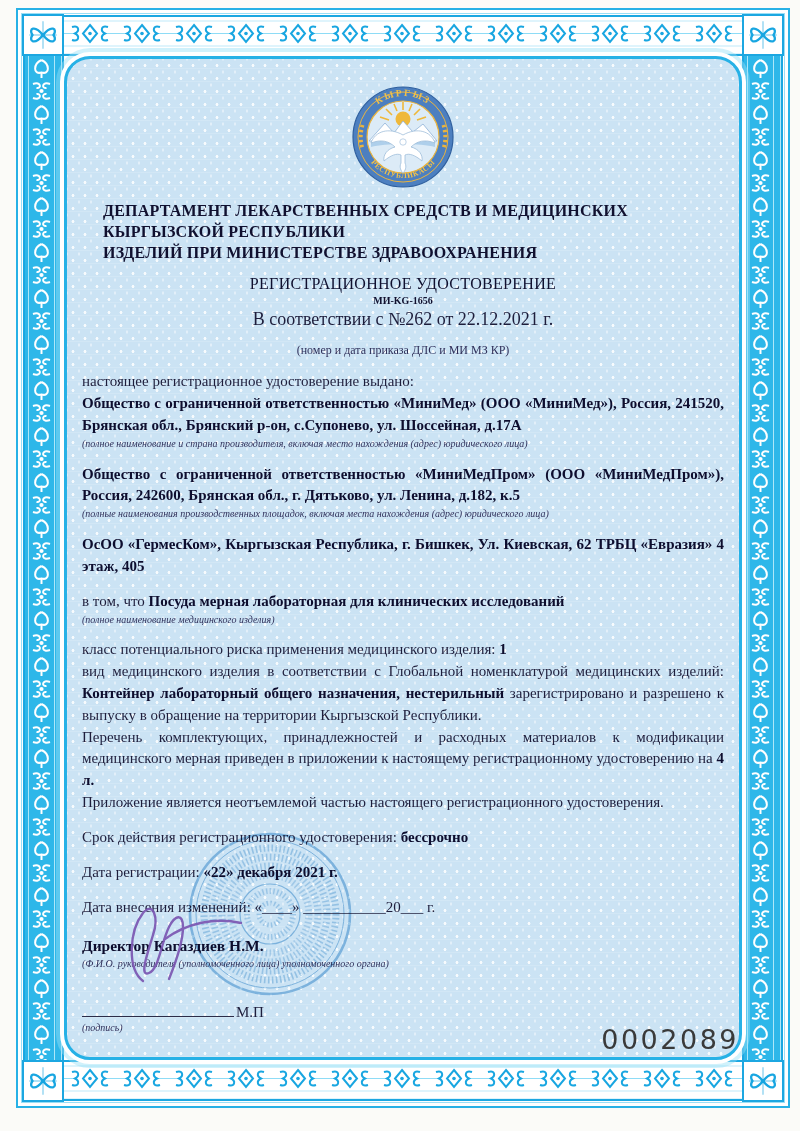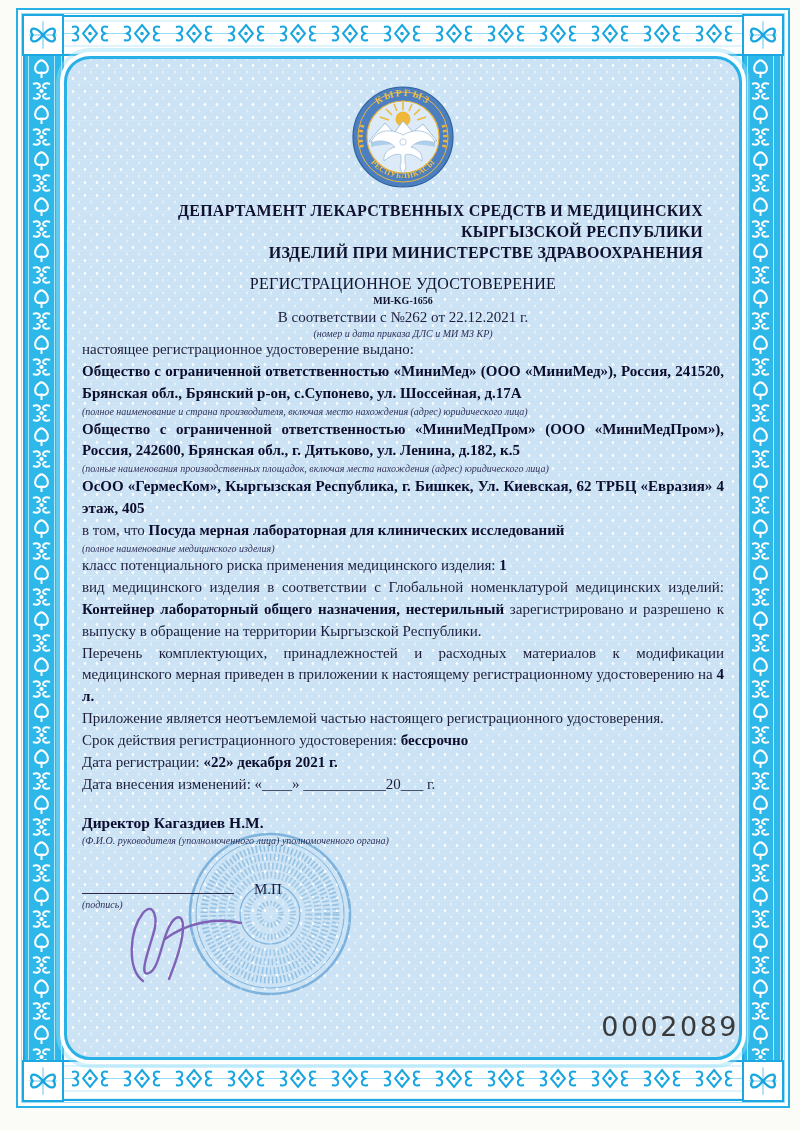--- a/index.html
+++ b/index.html
@@ -24,39 +24,39 @@
          background-image:
            radial-gradient(circle, rgba(255,255,255,.85) 1.1px, rgba(255,255,255,0) 1.8px),
            radial-gradient(circle, rgba(255,255,255,.5) 1px, rgba(255,255,255,0) 1.5px),
            repeating-linear-gradient(0deg, rgba(255,255,255,.14) 0 1.5px, rgba(255,255,255,0) 1.5px 13px);
          background-size:12px 13px,12px 13px,auto;
          background-position:0 0,6px 6.5px,0 0;
          box-shadow:0 0 0 4px #ffffff, 0 0 0 8px rgba(150,224,247,.45);}
   .content{position:absolute;inset:0;padding:6px 15px 10px 15px;color:#1e1e3c;}
   
   .emblem-wrap{text-align:center;margin-top:20px;}
-  .hdr{margin:8px auto 0 auto;max-width:600px;text-align:right;font-weight:bold;
+  .hdr{margin:8px auto 0 auto;max-width:600px;text-align:left;font-weight:bold;
        font-size:16px;line-height:1.3;color:#10102f;letter-spacing:.2px;}
   .title{margin-top:12px;text-align:center;font-weight:normal;font-size:16px;color:#10102f;letter-spacing:.3px;}
   .num{margin-top:2px;text-align:center;font-weight:bold;font-size:10px;color:#10102f;}
-  .acc{margin-top:3px;text-align:center;font-size:15px;color:#1e1e3c;}
-  .accnote{margin-top:2px;text-align:center;font-size:10px;font-style:italic;color:#30305a;}
+  .acc{margin-top:3px;text-align:center;font-size:18px;color:#1e1e3c;}
+  .accnote{margin-top:13px;text-align:center;font-size:12px;color:#30305a;}
   .p{margin:0;font-size:15px;line-height:1.46;text-align:justify;}
   .mt{margin-top:0;}
-  .mt2{}
+  .mt2{margin-top:13px;}
   .bd{font-weight:bold;color:#0d0d2e;}
   .cap{margin:1px 0 0 0;font-size:10px;font-style:italic;color:#30305a;line-height:1.25;text-align:left;}
   .dir{margin-top:16px;font-size:15.5px;}
   .sigrow{margin-top:32px;font-size:15px;}
   .sigline{display:inline-block;width:152px;height:13px;border-bottom:1.5px solid #2c2c48;vertical-align:baseline;}
-  .mp{margin-left:20px;color:#1e1e3c;}
+  .mp{margin-left:2px;color:#1e1e3c;}
   
   .stamp{position:absolute;left:118px;top:770px;width:170px;height:170px;opacity:.62;mix-blend-mode:multiply;}
   .autograph{position:absolute;left:40px;top:826px;width:160px;height:108px;opacity:.92;}
-  .serial{position:absolute;right:0px;bottom:15px;font-family:"DejaVu Sans",sans-serif;
+  .serial{position:absolute;right:0px;bottom:2px;font-family:"DejaVu Sans",sans-serif;
           font-size:27px;letter-spacing:2.5px;color:#3a3a3a;}
 </style>
 </head>
 <body>
 
 <svg width="0" height="0" style="position:absolute" aria-hidden="true">
   <defs>
     <pattern id="bandH" width="52" height="33" patternUnits="userSpaceOnUse">
       <rect width="52" height="33" fill="#ffffff"></rect>
       <path d="M0 4 H52 M0 29 H52" stroke="#bfeafa" stroke-width="1" fill="none"></path>

